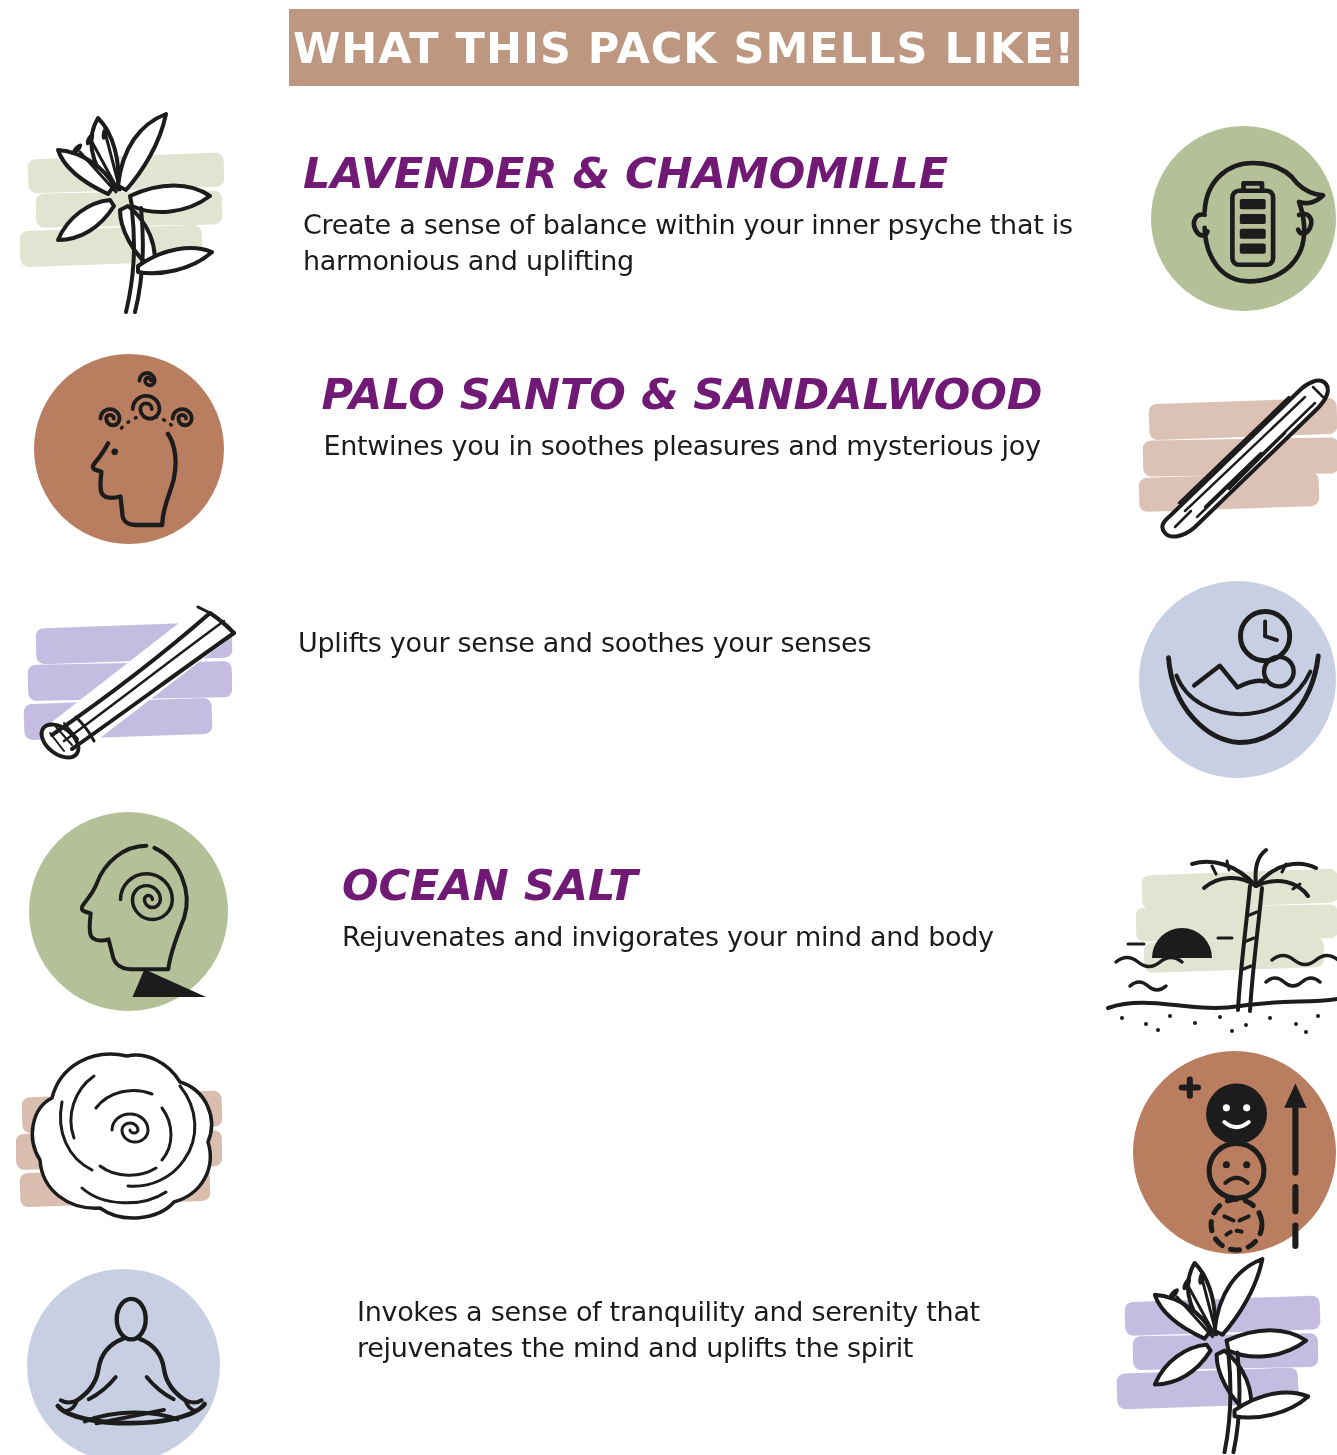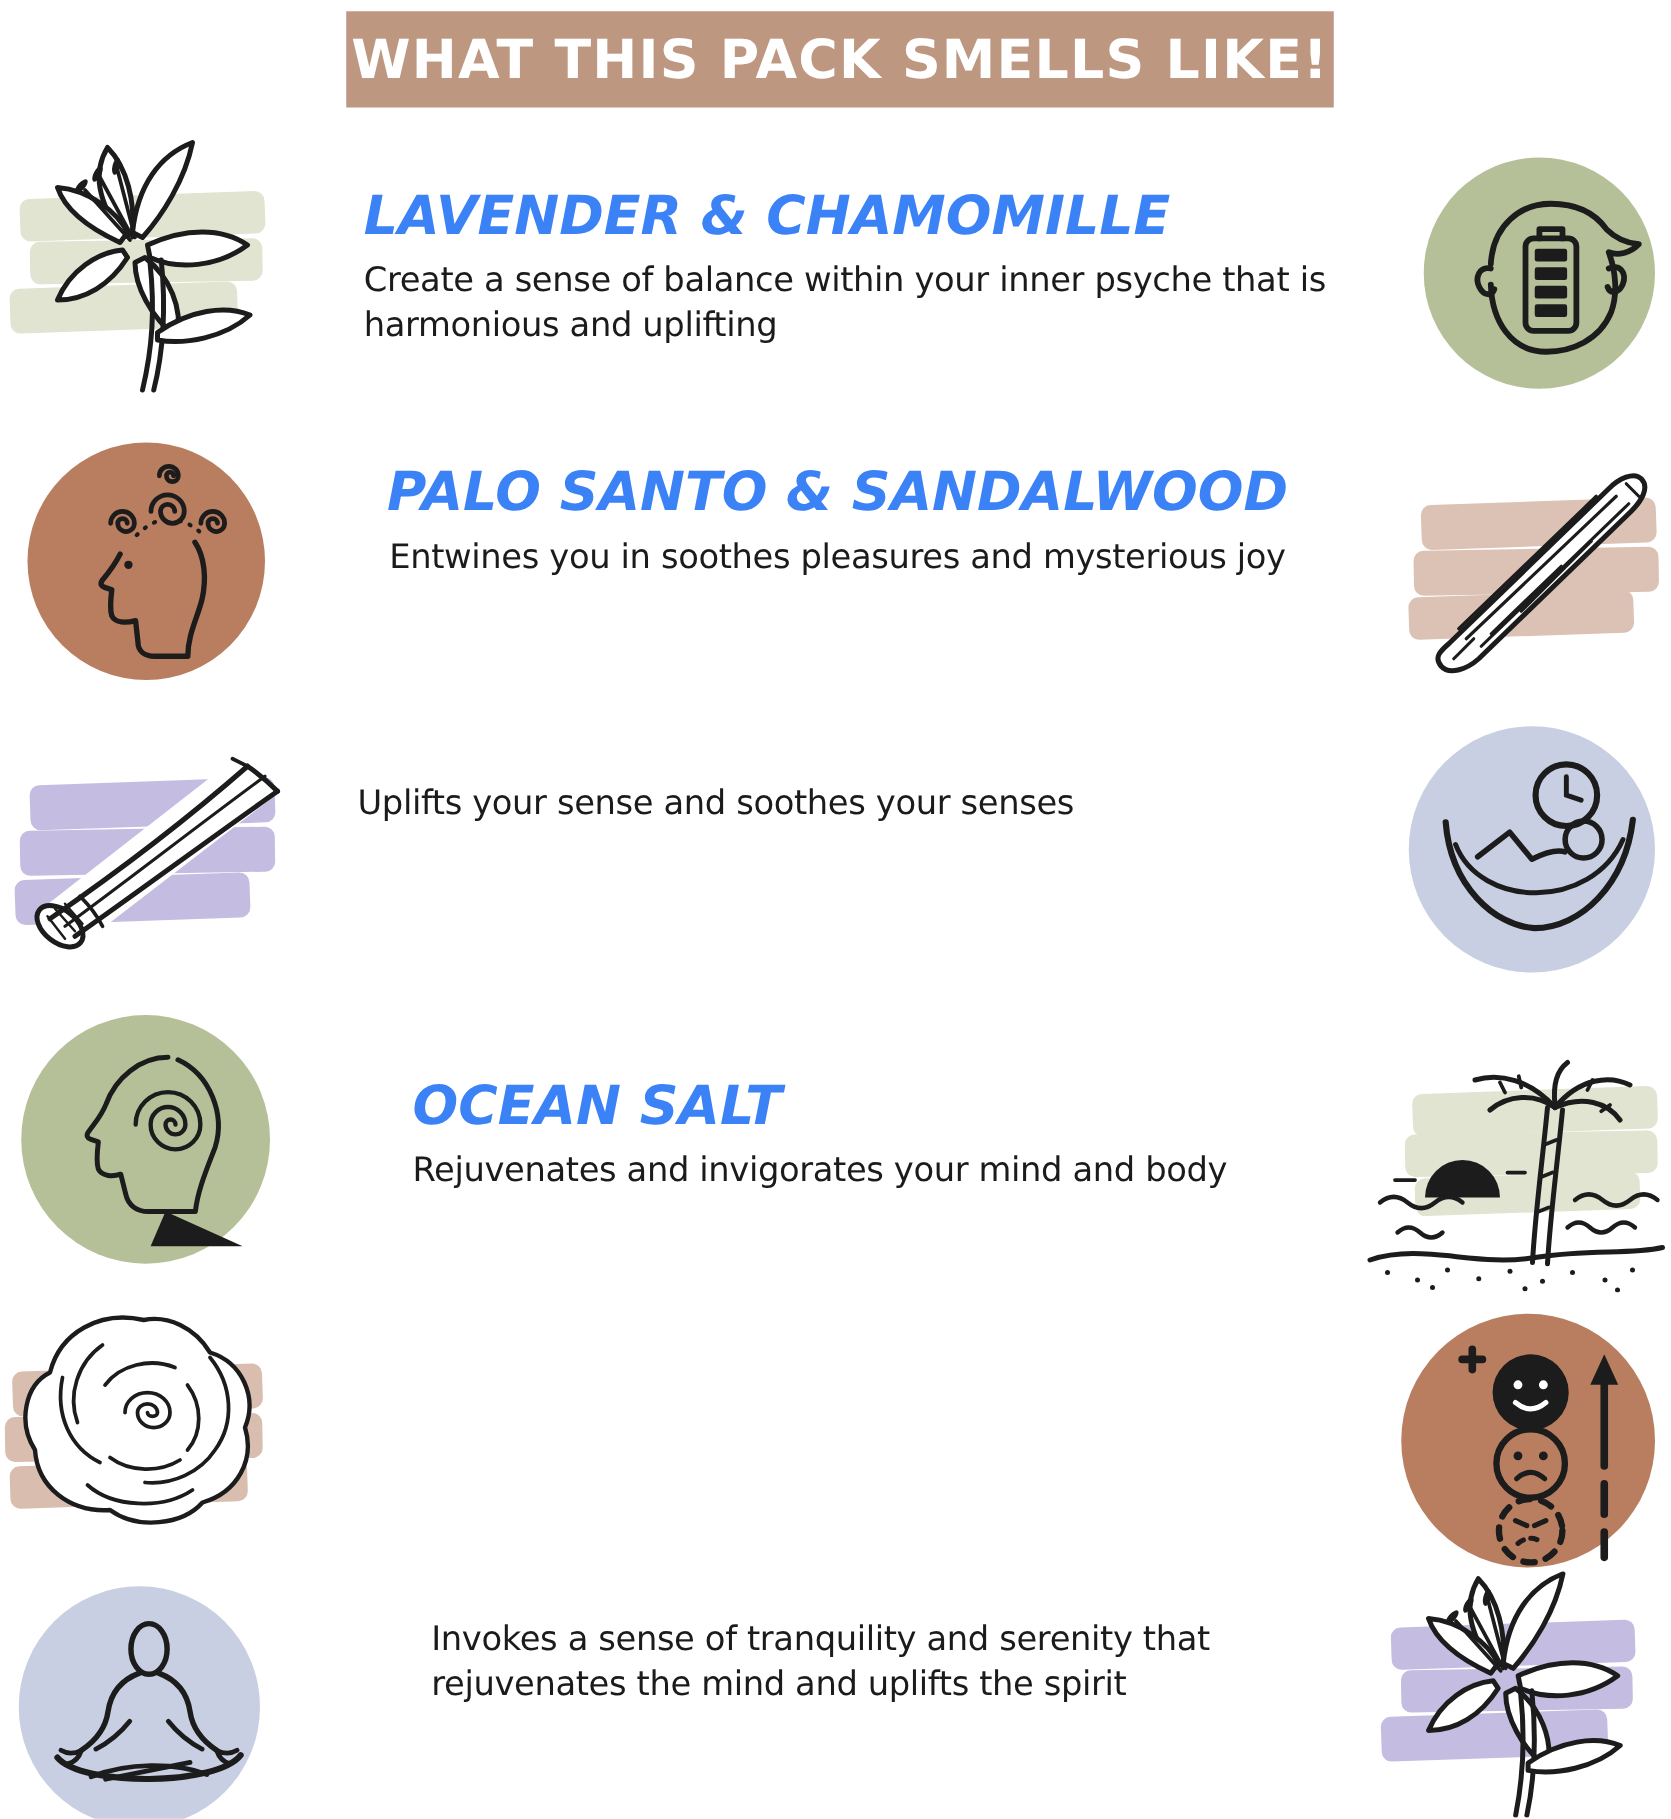--- a/index.html
+++ b/index.html
@@ -1,28 +1,28 @@
 <!DOCTYPE html>
 <html style="--banner-bg: #BE9781; --banner-text: #FFFFFF; --ink: #1C1C1C; --sage-circle: #B5C098; --sage-brush: #E0E4D1; --terracotta-circle: #B97E60; --pink-brush: #DCC2B5; --periwinkle-circle: #C9CFE2; --purple-brush: #C5BCE2; --tan-brush: #D9BDAF;"><head>
 <meta charset="utf-8">
 <style>
   html,body{margin:0;padding:0;background:#ffffff;}
   body{width:1337px;height:1455px;font-family:"DejaVu Sans",sans-serif;overflow:hidden;}
   .page{position:relative;width:1337px;height:1455px;background:#fff;}
-  .abs{position:absolute;}
+  .abs{position:absolute;margin-left:12px;}
 
   .banner{
     left:277px;top:9px;width:790px;height:77px;
     background:var(--banner-bg);color:var(--banner-text);
     display:flex;align-items:center;justify-content:center;
     font-weight:bold;font-size:43px;letter-spacing:1px;white-space:nowrap;
   }
 
   .scent-name{
-    font-style:italic;font-weight:bold;font-size:43px;color:#3b82f6;
+    font-style:italic;font-weight:bold;font-size:43px;color:#701a75;
     line-height:1.1;letter-spacing:0px;
   }
   .scent-desc{
     font-weight:normal;font-size:27px;color:#1b1b1b;line-height:1.32;margin-top:10px;
     letter-spacing:-0.3px;
   }
   .ta-l{text-align:left;} .ta-c{text-align:center;} .ta-r{}
 
   .circle{border-radius:50%;display:flex;align-items:center;justify-content:center;}
   .c-sage{background:var(--sage-circle);}

